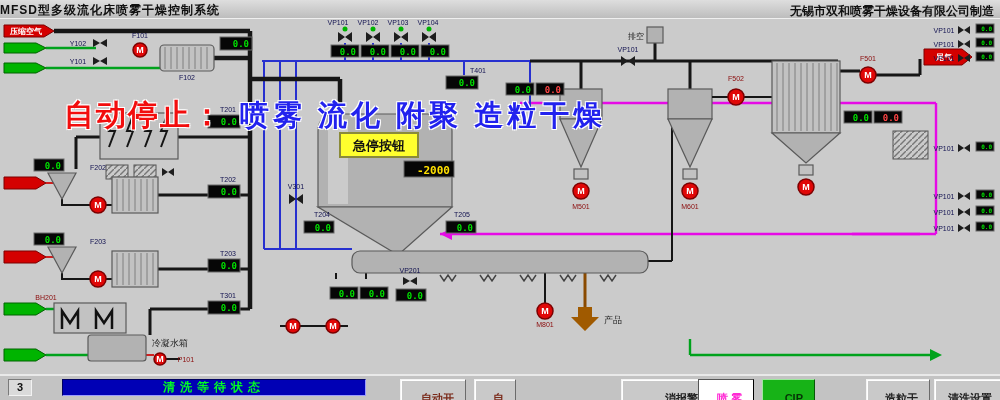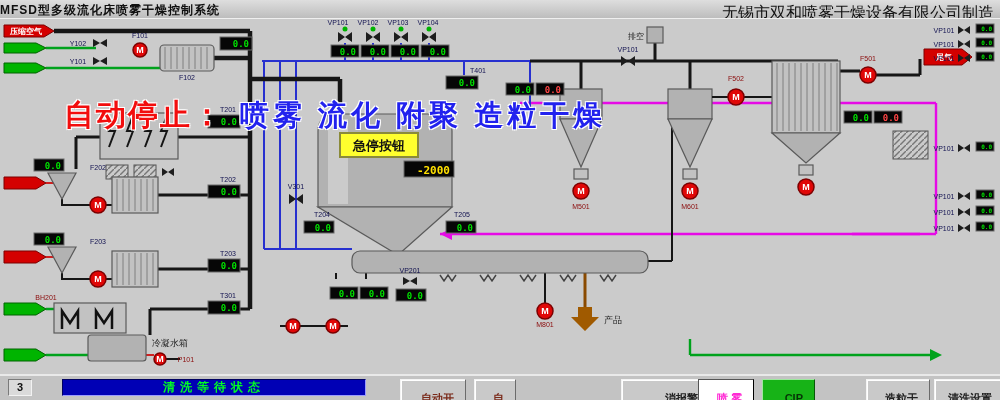--- a/index.html
+++ b/index.html
@@ -4,22 +4,22 @@
 <style>
   html,body{margin:0;padding:0}
   body{width:1000px;height:400px;position:relative;overflow:hidden;
        background:#b9b9b9;font-family:"Liberation Sans",sans-serif}
 
   
   .titlebar{position:absolute;top:0;left:0;right:0;height:18px;
     background:linear-gradient(#dedede,#bdbdbd);border-bottom:1px solid #8f8f8f}
   .titlebar .title{position:absolute;left:0;right:0;top:2px;text-align:left;
     font-size:12px;font-weight:bold;color:#101010;letter-spacing:1px}
-  .titlebar .company{position:absolute;right:6px;top:3px;font-size:16px;
-    font-weight:normal;color:#101010}
+  .titlebar .company{position:absolute;right:6px;top:3px;font-size:12px;
+    font-weight:bold;color:#101010}
 
   
   .diagram{position:absolute;top:18px;left:0;width:1000px;height:358px;
     background:#cbcbcb;border-top:1px solid #efefef;border-bottom:1px solid #8f8f8f}
   .diagram svg{position:absolute;top:0;left:0}
 
   
   .watermark{position:absolute;top:76px;left:64px;z-index:6;pointer-events:none;white-space:nowrap}
   .watermark .brand{font-size:30px;font-weight:bold;color:#f20d0d;letter-spacing:2px;
     text-shadow:1px 1px 0 #fff,-1px -1px 0 #fff,1px -1px 0 #fff,-1px 1px 0 #fff}

